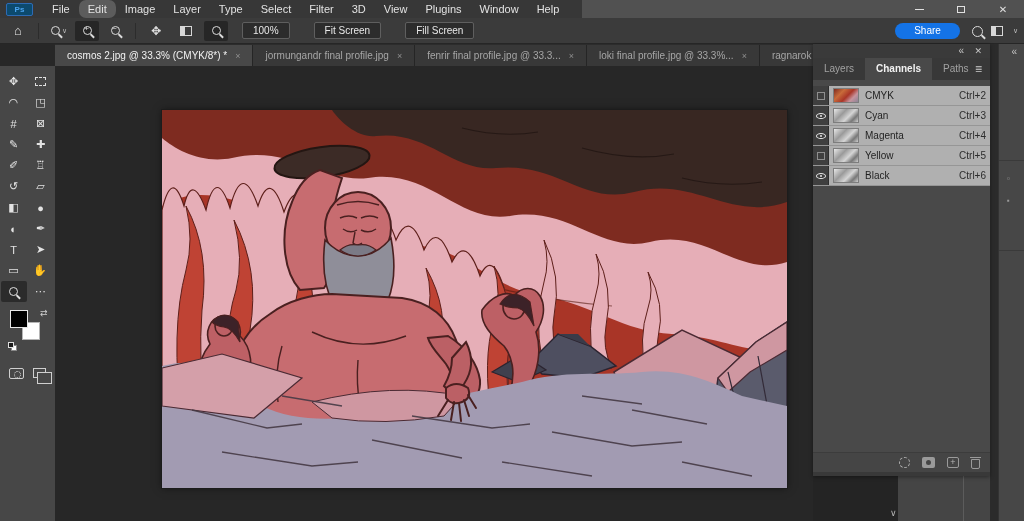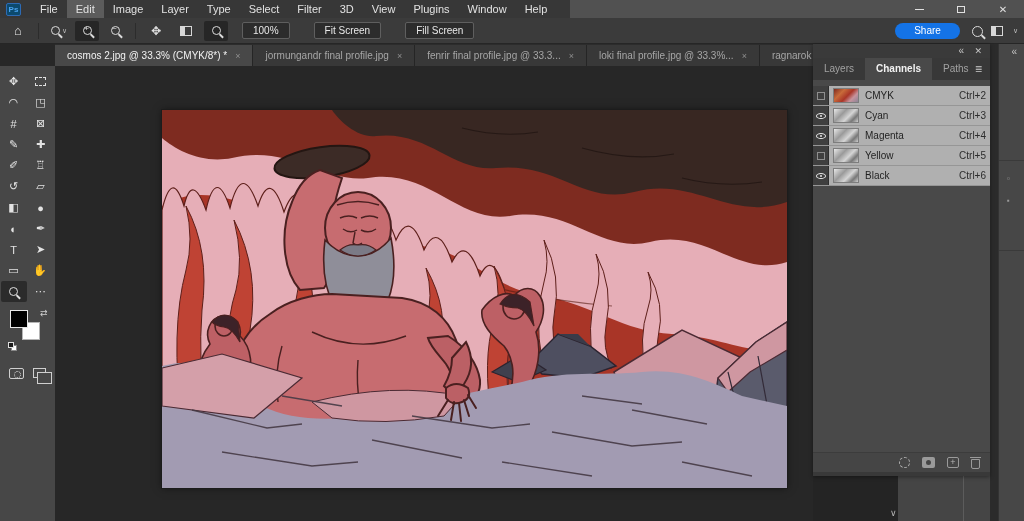--- a/index.html
+++ b/index.html
@@ -2,23 +2,23 @@
 <html><head>
 <meta charset="utf-8">
 <style>
   html,body{margin:0;padding:0;background:#1a1a1a;}
   *{box-sizing:border-box;font-family:"Liberation Sans","DejaVu Sans",sans-serif;}
   .screen{position:relative;width:1024px;height:521px;overflow:hidden;background:#272727;font-size:11px;color:#ddd;-webkit-font-smoothing:antialiased;}
 
   
   .titlebar{position:absolute;left:0;top:0;width:1024px;height:18px;background:#515151;}
   .menubar{position:absolute;left:0;top:0;height:18px;display:flex;align-items:center;background:#373737;padding:0 14px 0 6px;}
-  .app-icon{width:15px;height:13px;background:#0c4a6e;border:1px solid #2d6bb5;border-radius:2px;color:#4aa3f0;font-size:8px;font-weight:bold;display:flex;align-items:center;justify-content:center;margin-right:10px;}
+  .app-icon{width:27px;height:13px;background:#0c4a6e;border:1px solid #2d6bb5;border-radius:2px;color:#4aa3f0;font-size:8px;font-weight:bold;display:flex;align-items:center;justify-content:center;margin-right:10px;}
   .menu-item{padding:0 9px;height:18px;line-height:18px;color:#e2e2e2;font-size:11px;cursor:default;white-space:nowrap;}
-  .menu-item.active{background:#5c5c5c;}
+  .menu-item.active{background:#5c5c5c;border-radius:7px;}
   .wincontrols{position:absolute;right:0;top:0;height:18px;display:flex;}
   .winbtn{width:42px;height:18px;display:flex;align-items:center;justify-content:center;color:#e0e0e0;font-size:10px;}
   .winbtn .bar{width:9px;height:1px;background:#e0e0e0;}
   .winbtn .restore{width:8px;height:7px;border:1px solid #e0e0e0;position:relative;background:#515151;}
   .winbtn .restore:before{content:'';position:absolute;left:2px;top:-3px;width:8px;height:7px;border:1px solid #e0e0e0;border-left-width:1px;z-index:-1;}
 
   
   .optionsbar{position:absolute;left:0;top:18px;width:1024px;height:26px;background:#3b3b3b;border-bottom:1px solid #262626;display:flex;align-items:center;}
   .ob-left{display:flex;align-items:center;height:100%;}
   .ob-icon{display:flex;align-items:center;justify-content:center;min-width:24px;height:20px;margin:0 2px;color:#e0e0e0;font-size:12px;border-radius:2px;}

